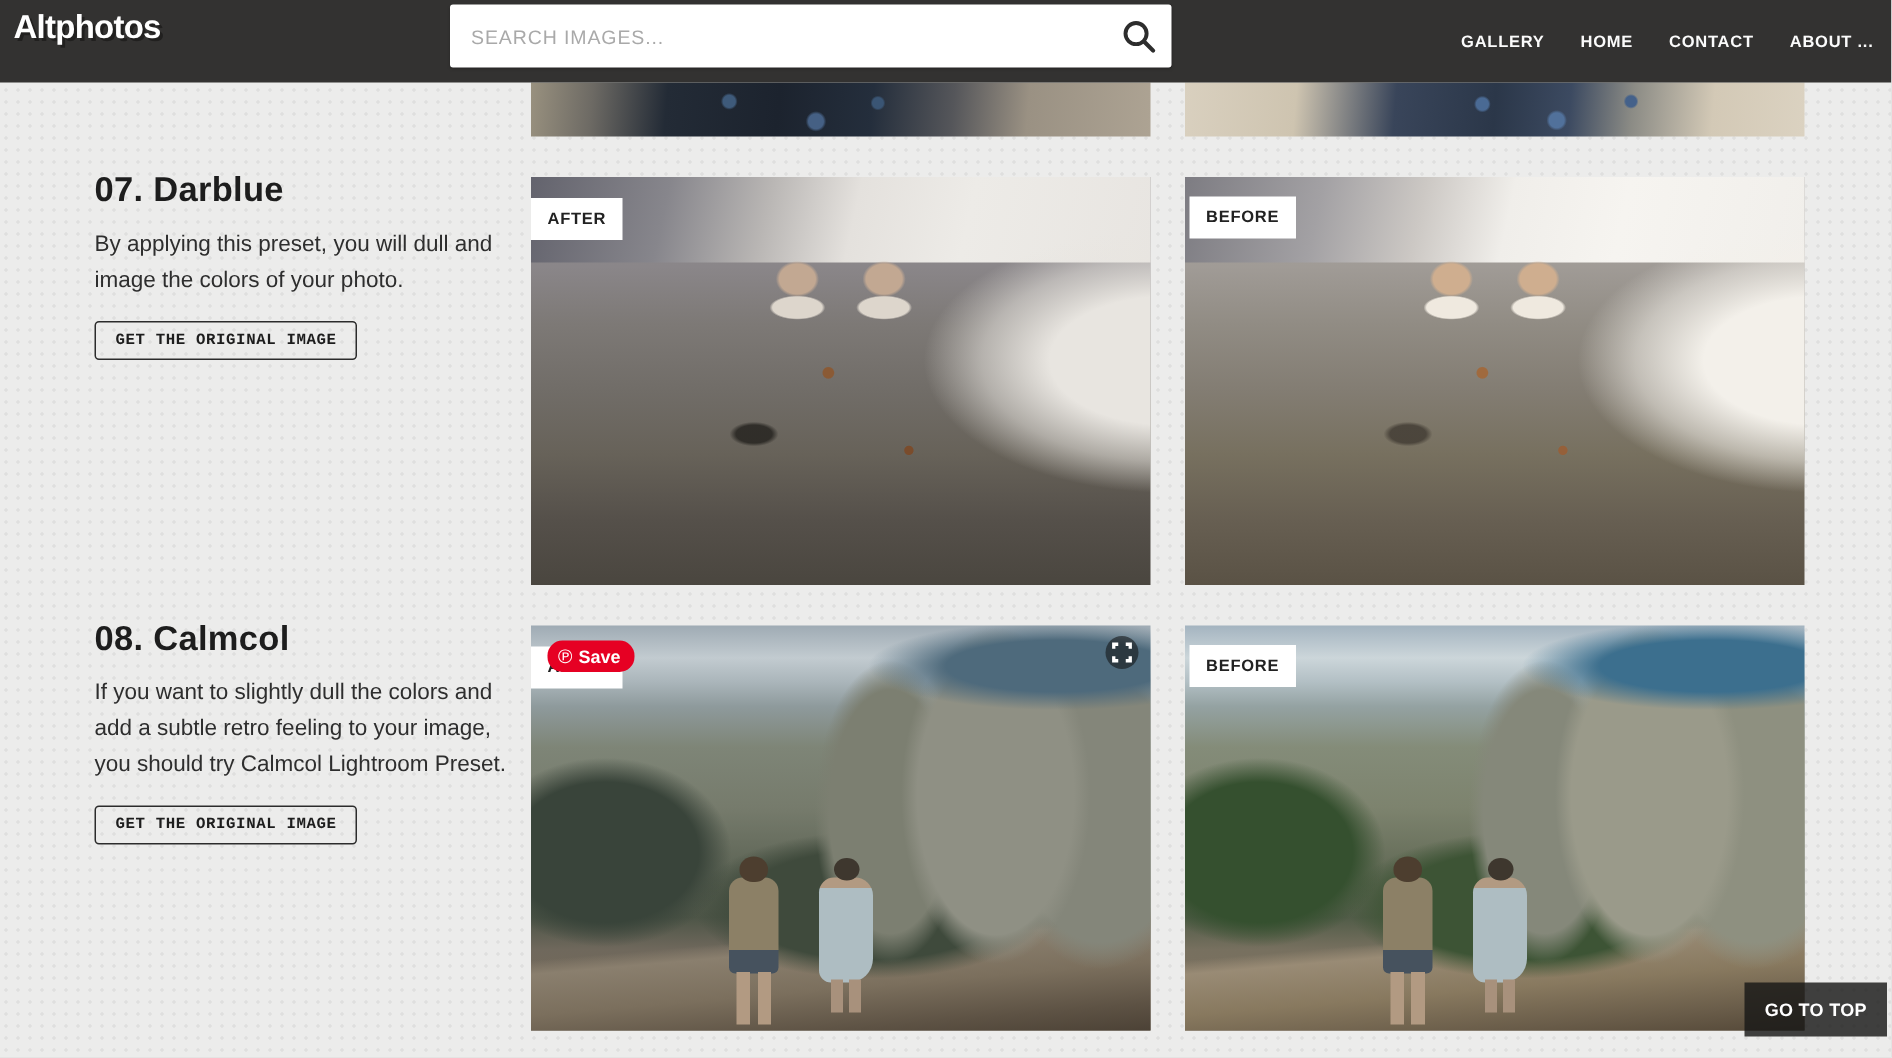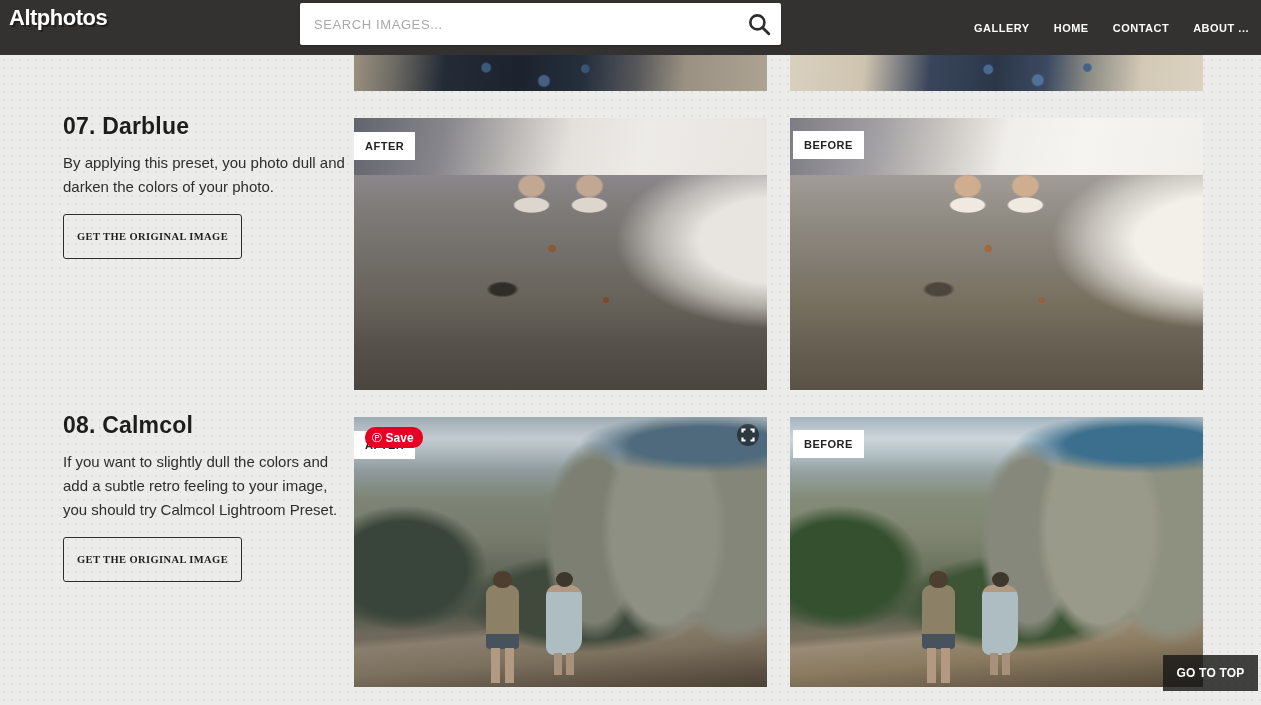--- a/index.html
+++ b/index.html
@@ -115,40 +115,40 @@
        gap:4px;background:#e60023;color:#fff;border-radius:10px;padding:0 9px 0 7px;cursor:pointer;
        font-size:12px;font-weight:bold;}
   .pin-badge .pp{font-size:13px;font-weight:normal;line-height:1;}
   .expand{position:absolute;top:6px;right:7px;z-index:3;width:24px;height:24px;cursor:pointer;}
 
   
   .preset-text{position:absolute;left:63px;width:292px;}
   .pt1{top:113px;} .pt2{top:412px;}
   .preset-text h2{margin:0 0 11px;font-size:23px;color:#1d1d1d;letter-spacing:0.2px;}
   .preset-text p{margin:0 0 15px;font-size:15px;line-height:24px;color:#2e2e2e;max-width:285px;}
-  .orig-btn{display:inline-block;font-family:Liberation Serif, serif;font-size:10.5px;
+  .orig-btn{display:inline-block;font-family:Liberation Mono, monospace;font-size:10.5px;
        font-weight:bold;letter-spacing:0.4px;color:#1d1d1d;background:transparent;
-       border:1px solid #2c2c2c;border-radius:3px;padding:16px 13px;cursor:pointer;}
+       border:1px solid #2c2c2c;border-radius:3px;padding:6px 13px;cursor:pointer;}
 
   
   .goto-top{position:absolute;right:3px;bottom:14px;z-index:20;width:95px;height:36px;
        background:rgba(24,24,23,0.82);color:#fff;font-size:12px;font-weight:bold;
        letter-spacing:0.2px;display:flex;align-items:center;justify-content:center;cursor:pointer;}
 </style>
 </head>
 <body>
 
 <div class="page">
 
   <div class="strip col-l blue-after"></div>
   <div class="strip col-r blue-before"></div>
 
   <section class="preset-text pt1">
     <h2>07. Darblue</h2>
-    <p>By applying this preset, you photo dull and darken the colors of your photo.</p>
+    <p>By applying this preset, you will dull and image the colors of your photo.</p>
     <button class="orig-btn">GET THE ORIGINAL IMAGE</button>
   </section>
 
   <div class="photo row1 col-l wed-after">
     <span class="tag flush">AFTER</span>
   </div>
   <div class="photo row1 col-r wed-before">
     <span class="tag">BEFORE</span>
   </div>
 

